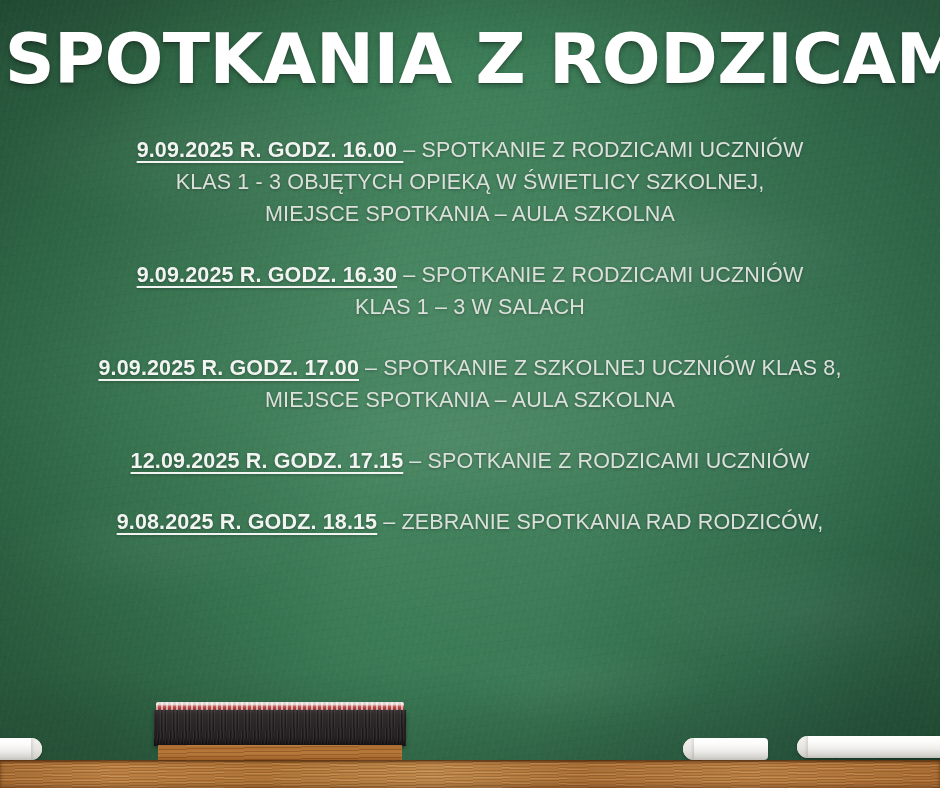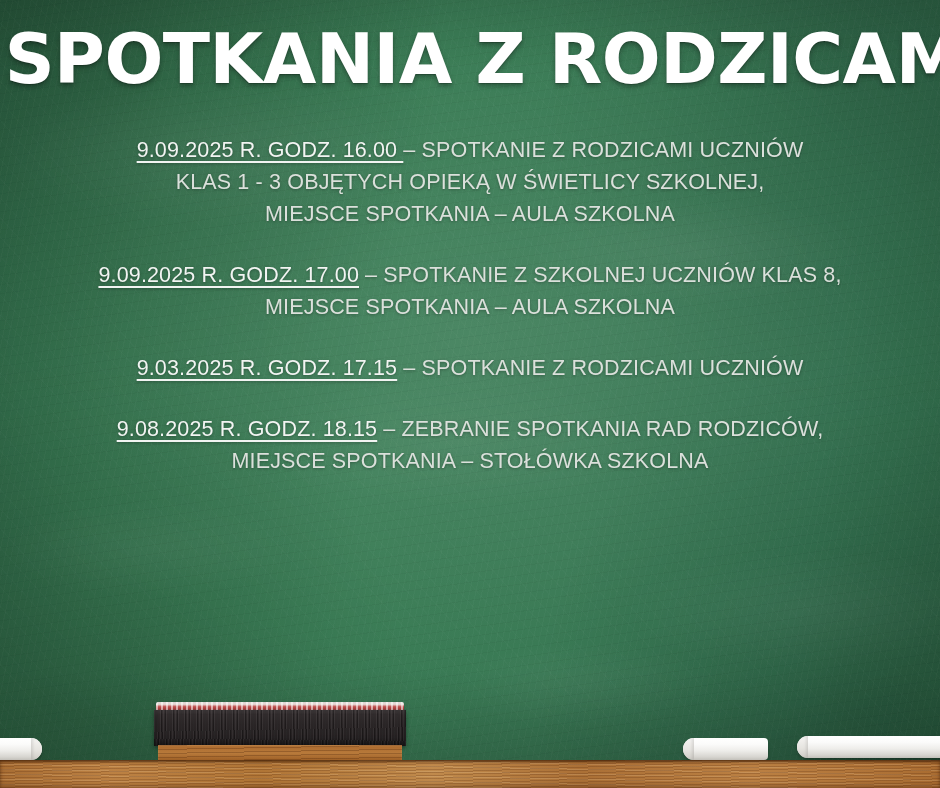--- a/index.html
+++ b/index.html
@@ -114,21 +114,21 @@
     color: #dbe0db;
     font-size: 21.5px;
     line-height: 32px;
     letter-spacing: 0.15px;
     text-shadow: 0 1px 3px rgba(0,0,0,0.30);
     margin-bottom: 29px;
   }
   .entry .line { display: block; white-space: nowrap; }
 
   .entry .when {
-    font-weight: normal;
+    font-weight: bold;
     color: #f2f4f2;
     text-decoration: underline;
     text-underline-offset: 4px;
     text-decoration-thickness: 1.6px;
   }
 
   
   .ledge {
     position: absolute;
     left: 0;
@@ -258,39 +258,44 @@
     <div class="schedule">
 
       <div class="entry">
         <span class="line">
           <span class="when">9.09.2025 R. GODZ. 16.00 </span><span>– SPOTKANIE Z RODZICAMI UCZNIÓW</span>
         </span>
         <span class="line">KLAS 1 - 3 OBJĘTYCH OPIEKĄ W ŚWIETLICY SZKOLNEJ,</span>
         <span class="line">MIEJSCE SPOTKANIA – AULA SZKOLNA</span>
       </div>
 
+      <div class="entry">
+        <span class="line">
+          <span class="when">9.09.2025 R. GODZ. 16.30</span><span> – SPOTKANIE Z RODZICAMI UCZNIÓW</span>
+        </span>
+        <span class="line">KLAS 1 – 3 W SALACH</span>
+      </div>
 
       <div class="entry">
         <span class="line">
           <span class="when">9.09.2025 R. GODZ. 17.00</span><span> – SPOTKANIE Z SZKOLNEJ UCZNIÓW KLAS 8,</span>
         </span>
         <span class="line">MIEJSCE SPOTKANIA – AULA SZKOLNA</span>
       </div>
 
       <div class="entry">
         <span class="line">
-          <span class="when">9.03.2025 R. GODZ. 17.15</span><span> – SPOTKANIE Z RODZICAMI UCZNIÓW</span>
+          <span class="when">12.09.2025 R. GODZ. 17.15</span><span> – SPOTKANIE Z RODZICAMI UCZNIÓW</span>
         </span>
       </div>
 
       <div class="entry">
         <span class="line">
           <span class="when">9.08.2025 R. GODZ. 18.15</span><span> – ZEBRANIE SPOTKANIA RAD RODZICÓW,</span>
         </span>
-        <span class="line">MIEJSCE SPOTKANIA – STOŁÓWKA SZKOLNA</span>
       </div>
 
     </div>
   </div>
 
   <div class="eraser">
     <div class="eraser-top"></div>
     <div class="eraser-felt"></div>
     <div class="eraser-wood"></div>
   </div>

